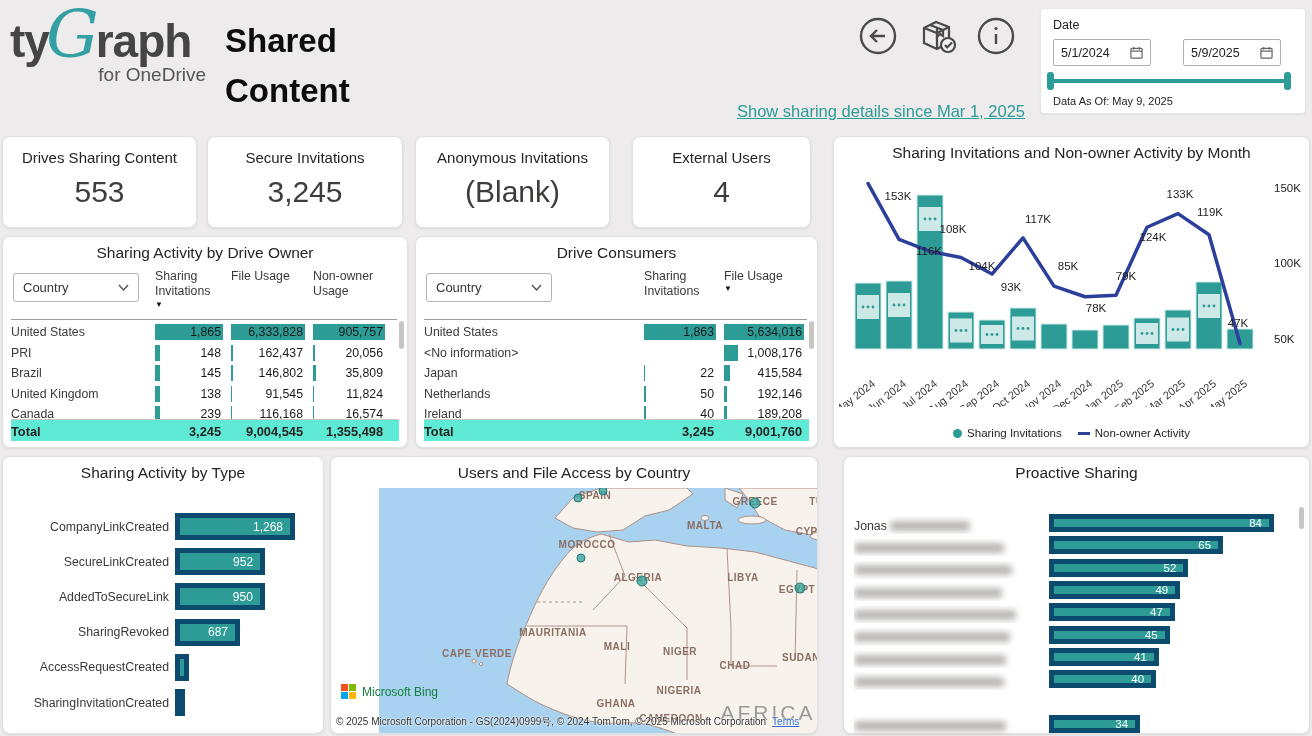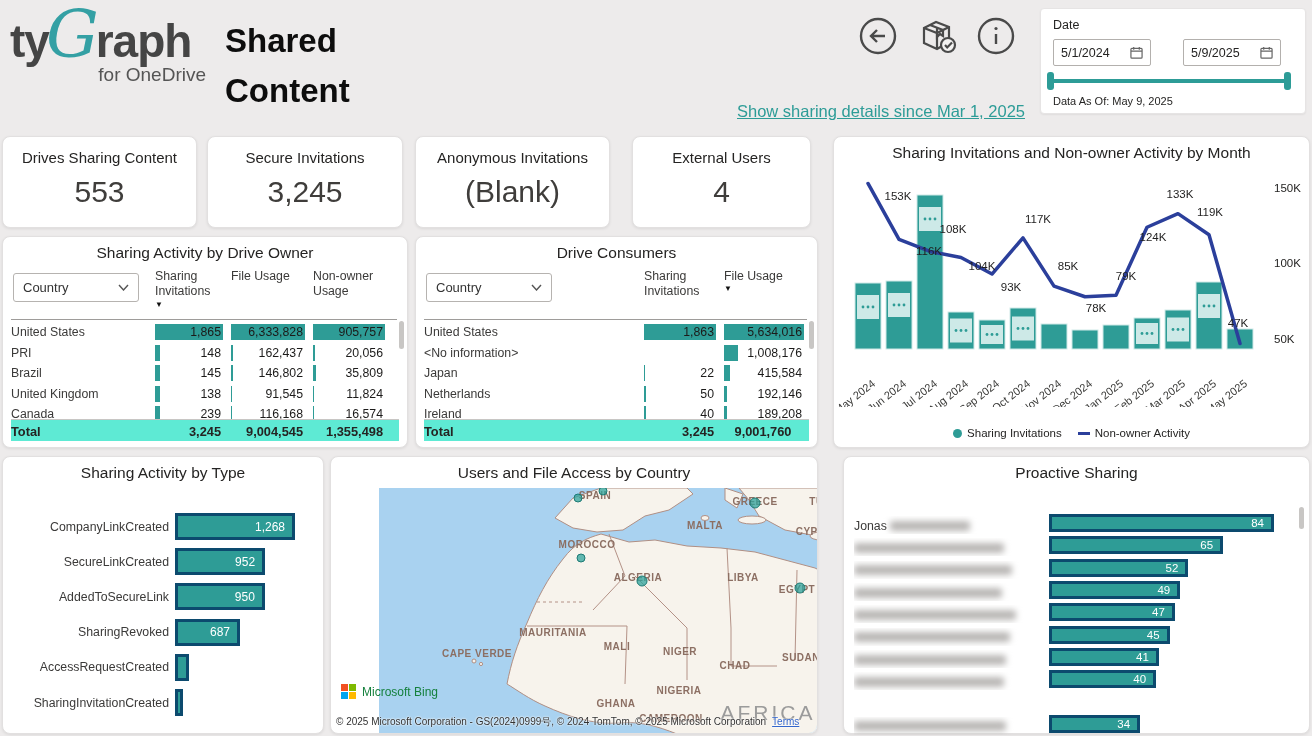--- a/index.html
+++ b/index.html
@@ -40,21 +40,21 @@
   .t-name { position:absolute; left:0; font-size:12.3px; color:#3b3a39; top:3px; white-space:nowrap; }
   .t-cell { position:absolute; top:1px; height:18px; }
   .t-bar { position:absolute; left:0; top:1px; bottom:1px; background:#2E9C96; }
   .t-num { position:absolute; right:2px; top:2px; font-size:12.3px; color:#1c1b1a; }
   .t-total { position:absolute; left:8px; right:8px; bottom:6px; height:22px; border-top:1px solid #c8c6c4; font-weight:bold; font-size:12.8px; background:#5eead4; }
   .scrollbar { position:absolute; width:5px; background:#c8c6c4; border-radius:3px; cursor:pointer; }
 
   
   .hbar-row { position:absolute; cursor:pointer; }
   .hbar-label { position:absolute; right:0; top:50%; transform:translateY(-50%); font-size:12.3px; color:#3b3a39; white-space:nowrap; }
-  .hbar { position:absolute; background:#2E9C96; border:3px solid #0c4a6e; }
+  .hbar { position:absolute; background:#2E9C96; border:5px solid #0c4a6e; }
   .hbar-val { position:absolute; right:7px; top:50%; transform:translateY(-50%); color:#fff; font-size:12px; }
   .blur-blob { display:inline-block; height:10px; background:#b9b7b5; border-radius:3px; filter:blur(3px); vertical-align:middle; }
   .vis-prefix { font-size:12.3px; color:#3b3a39; vertical-align:middle; }
 
   
   .legend { position:absolute; bottom:8px; width:100%; display:flex; justify-content:center; gap:16px; font-size:11.5px; color:#252423; }
   .legend-item { display:flex; align-items:center; gap:5px; cursor:pointer; }
   .legend-dot { width:9px; height:9px; border-radius:50%; background:#2E9C96; }
   .legend-dash { width:12px; height:3px; background:#2B3F9B; }
 
@@ -321,21 +321,21 @@
           <div class="t-cell" style="left: 300px; width: 80px;">
             <div class="t-bar" style="width: 3.4%;"></div>
             <span class="t-num">189,208</span>
           </div>
         </div>
         <div class="t-row" style="top: 104.5px;"></div>
       </div>
       <div class="t-total">
         <span style="position: absolute; left: 0px; top: 4px;">Total</span>
         <span style="position: absolute; top: 4px; text-align: right; left: 220px; width: 70px;">3,245</span>
-        <span style="position: absolute; top: 4px; text-align: center; left: 300px; width: 78px;">9,001,760</span>
+        <span style="position: absolute; top: 4px; text-align: right; left: 300px; width: 78px;">9,001,760</span>
       </div>
       <div class="scrollbar" style="right: 3px; top: 84px; height: 28px;"></div>
     </div>
 </div>
 
 <div class="panel" style="left:833px;top:136px;width:477px;height:312px">
   <div class="panel-title">Sharing Invitations and Non-owner Activity by Month</div>
   <svg id="combo-svg" width="470" height="238" viewBox="0 0 470 238" style="position:absolute;left:3px;top:32px">
       <text x="437" y="23" font-size="11.5" fill="#252423">150K</text>
       <text x="437" y="98" font-size="11.5" fill="#252423">100K</text>

